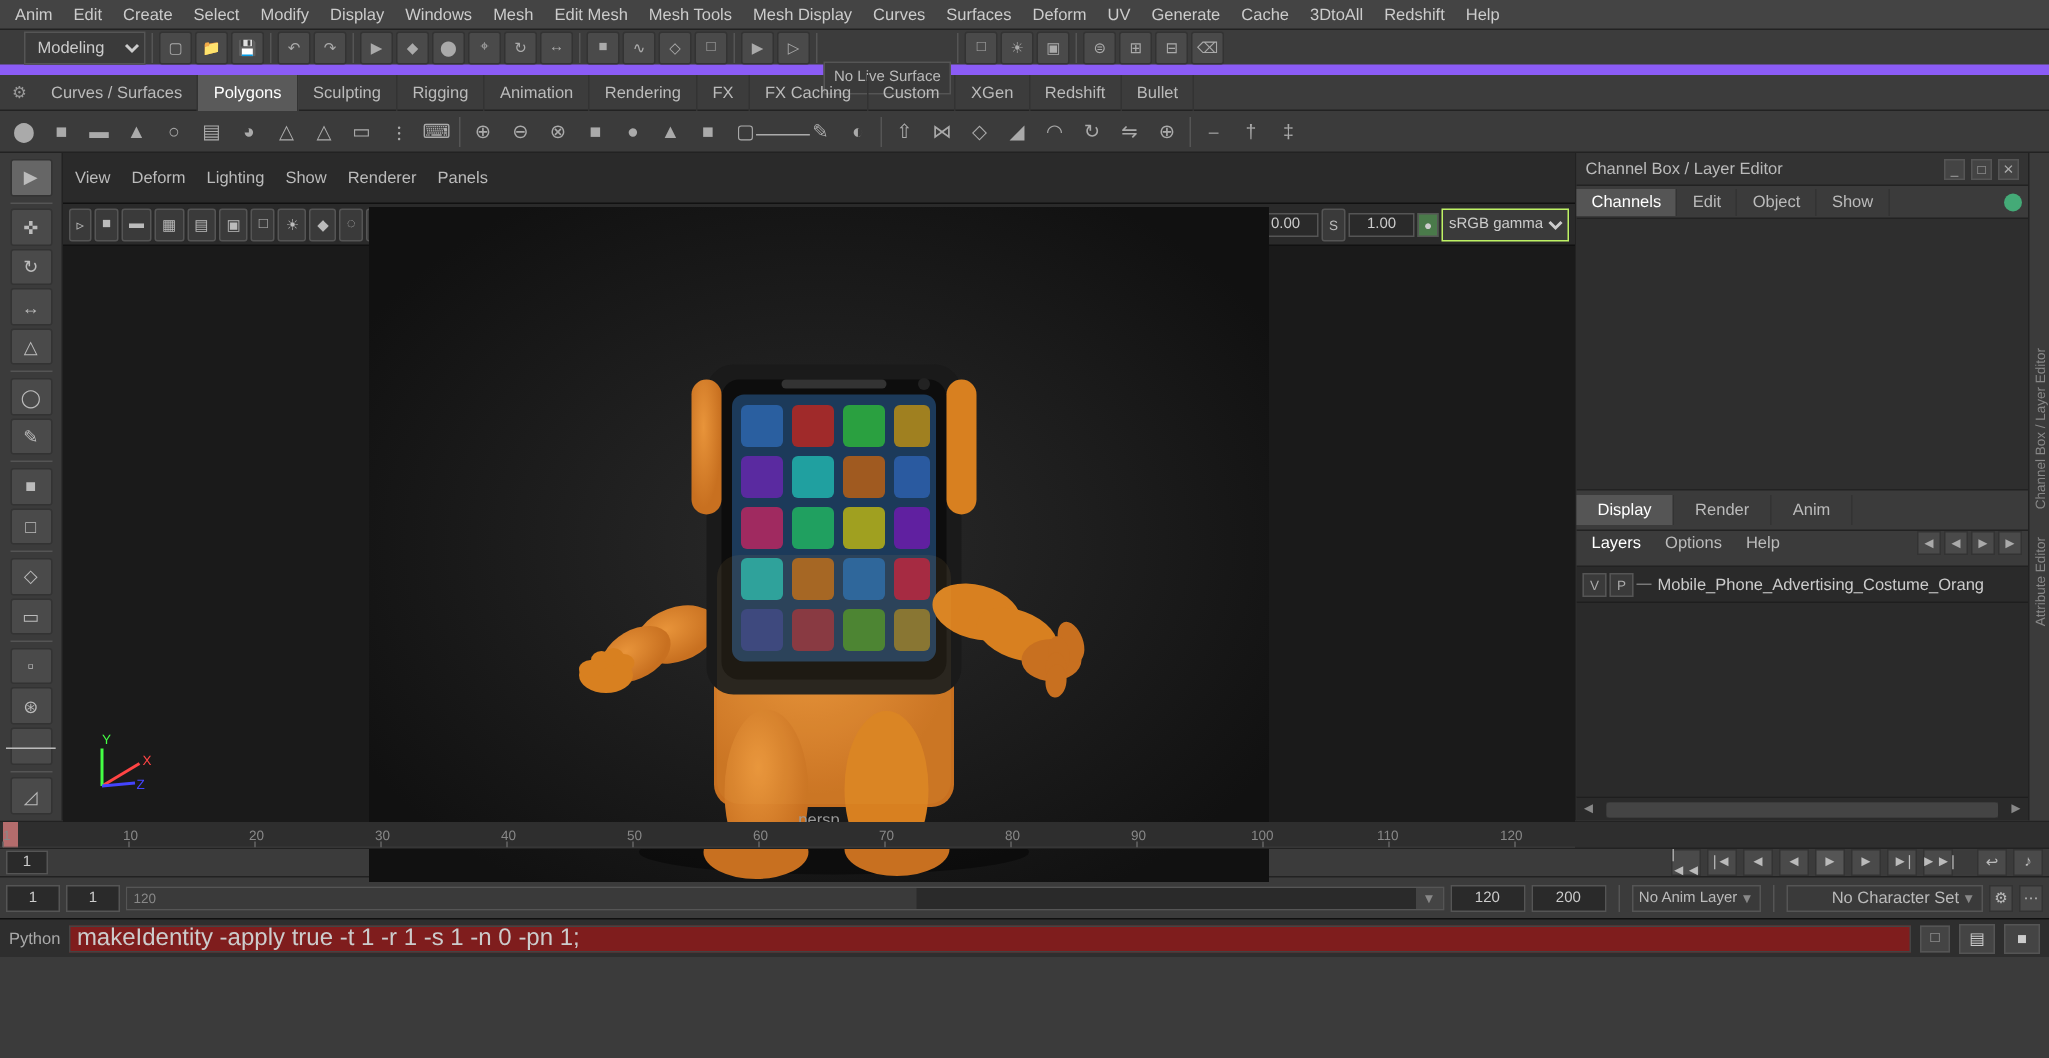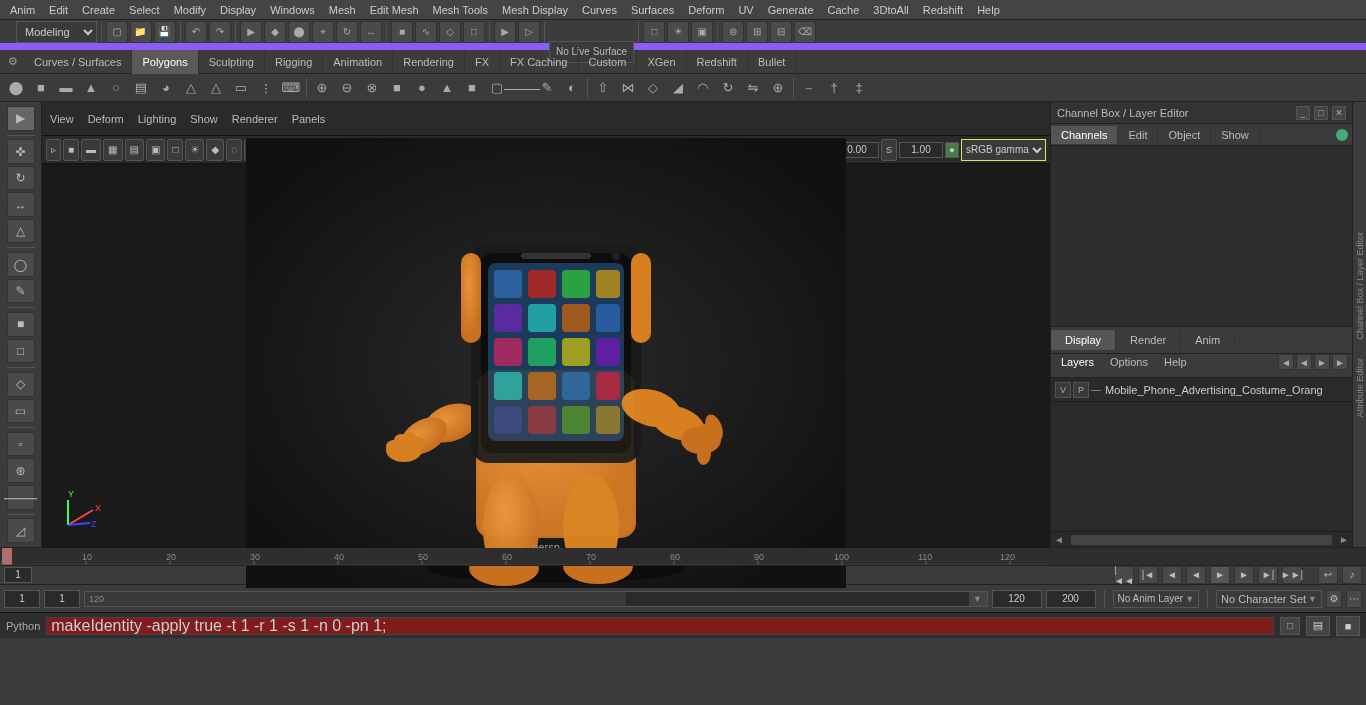--- a/index.html
+++ b/index.html
@@ -452,20 +452,21 @@
       height: 18px;
       background: #2a2a2a;
       border: 1px solid #555;
       color: #ccc;
       font-size: 10px;
       text-align: center;
     }
     #char-set-label {
       font-size: 11px;
       color: #bbb;
+      margin-left: 25px;
     }
 
     
     #python-bar {
       height: 26px;
       background: #2e2e2e;
       border-top: 1px solid #111;
       display: flex;
       align-items: center;
       padding: 0 6px;

